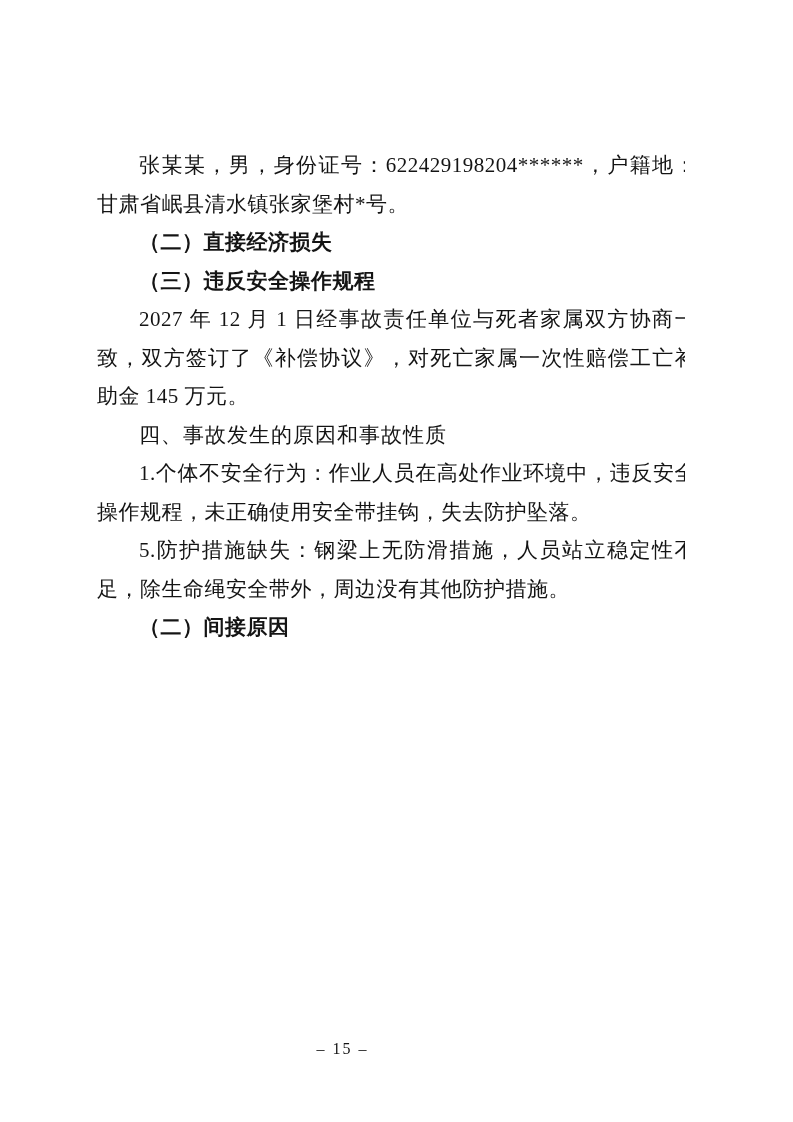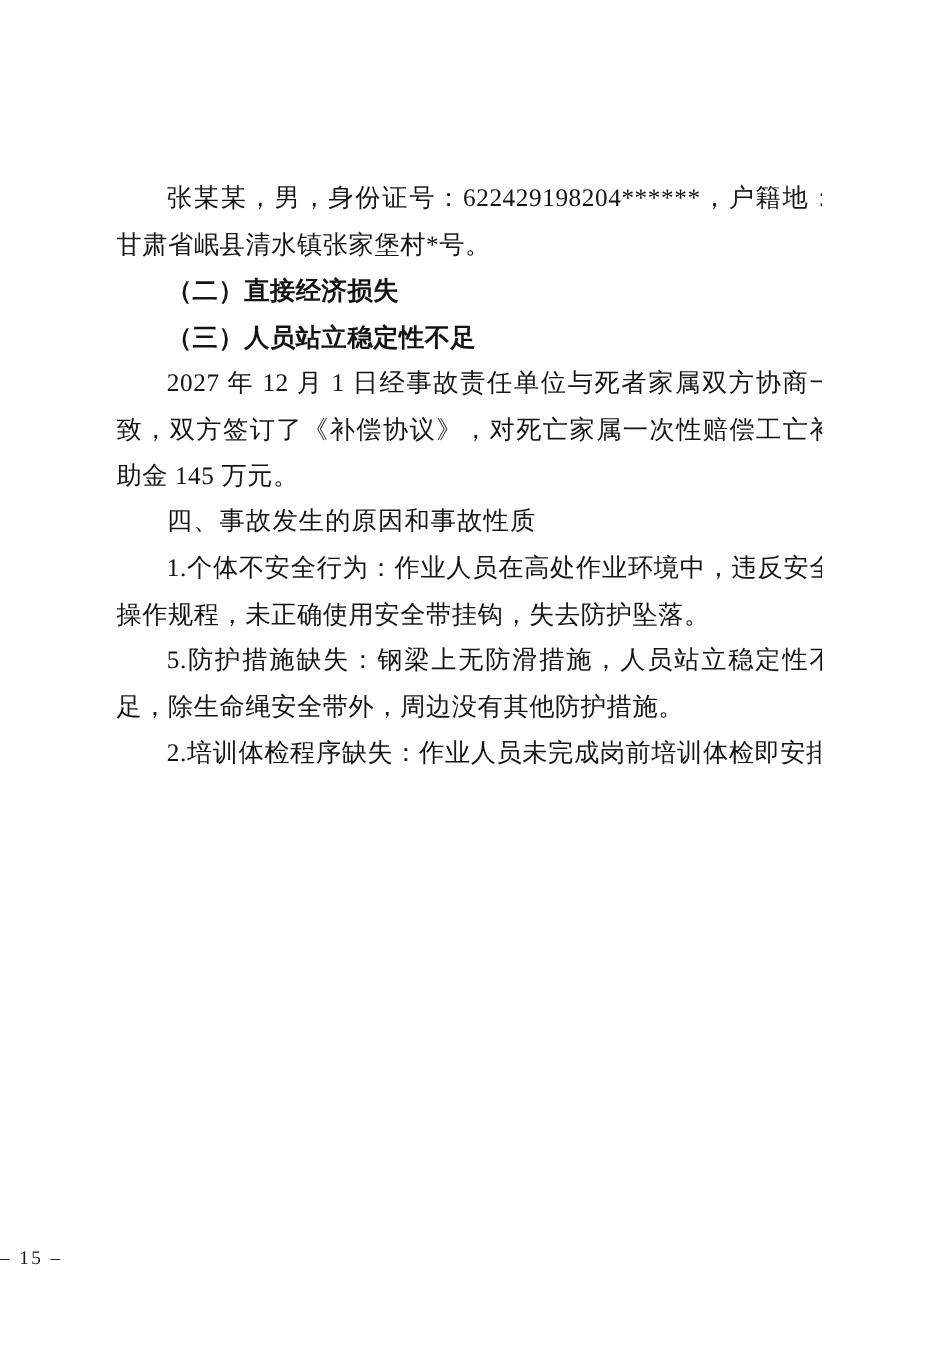--- a/index.html
+++ b/index.html
@@ -38,36 +38,36 @@
   .h-hei {
     font-weight: normal;
     font-family: "Liberation Sans", "DejaVu Sans", sans-serif;
     letter-spacing: 1px;
   }
   .footer {
     position: absolute;
     left: 0;
     top: 1040px;
     width: 100%;
-    text-align: left;
+    text-align: center;
     font-size: 16px;
     letter-spacing: 2px;
     color: #141414;
   }
 </style>
 </head>
 <body>
 
 <div class="page">
   <div class="content">
     <p class="para">张某某，男，身份证号：622429198204******，户籍地：甘肃省岷县清水镇张家堡村*号。</p>
     <p class="h-kai">（二）直接经济损失</p>
-    <p class="h-kai">（三）人员站立稳定性不足</p>
+    <p class="h-kai">（三）违反安全操作规程</p>
     <p class="para">2027 年 12 月 1 日经事故责任单位与死者家属双方协商一致，双方签订了《补偿协议》，对死亡家属一次性赔偿工亡补助金 145 万元。</p>
     <p class="h-hei">四、事故发生的原因和事故性质</p>
     <p class="para">1.个体不安全行为：作业人员在高处作业环境中，违反安全操作规程，未正确使用安全带挂钩，失去防护坠落。</p>
     <p class="para">5.防护措施缺失：钢梁上无防滑措施，人员站立稳定性不足，除生命绳安全带外，周边没有其他防护措施。</p>
-    <p class="para">2.培训体检程序缺失：作业人员未完成岗前培训体检即安排</p>
+    <p class="h-kai">（二）间接原因</p>
   </div>
   <div class="footer">
     <span>– 15 –</span>
   </div>
 </div>
 
 </body></html>

